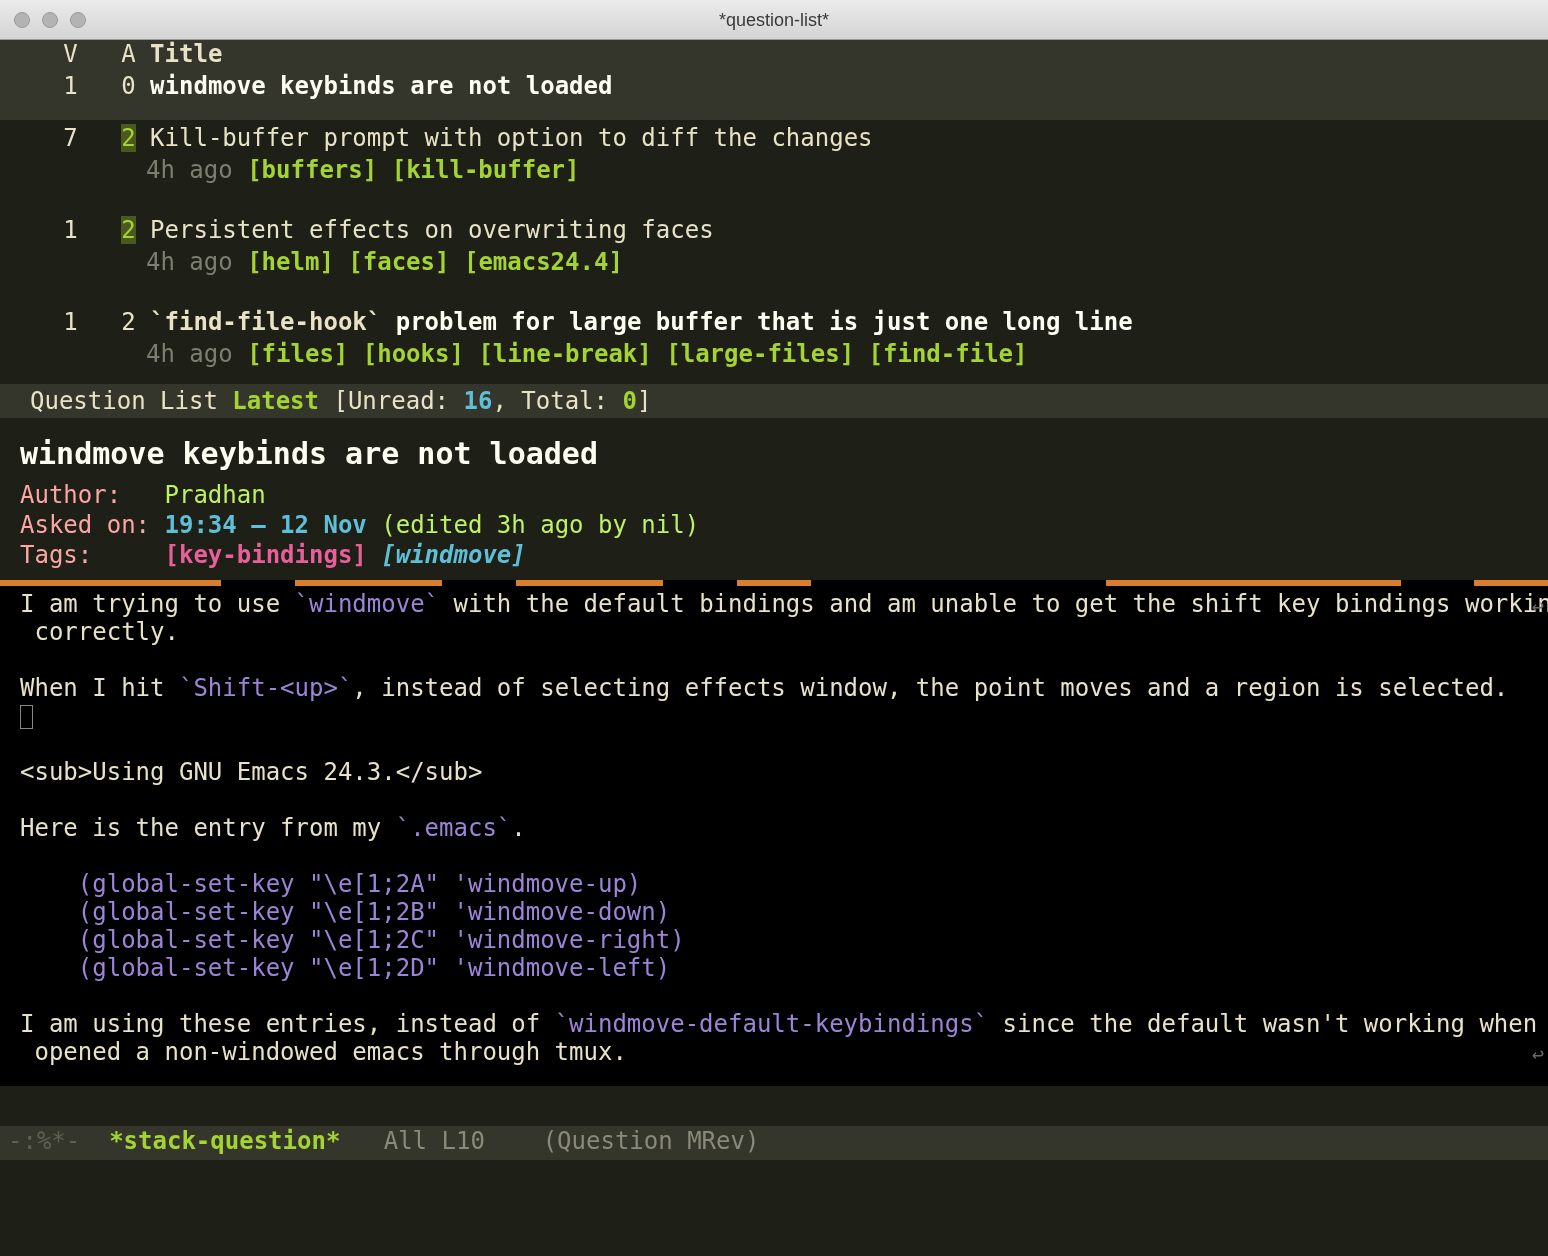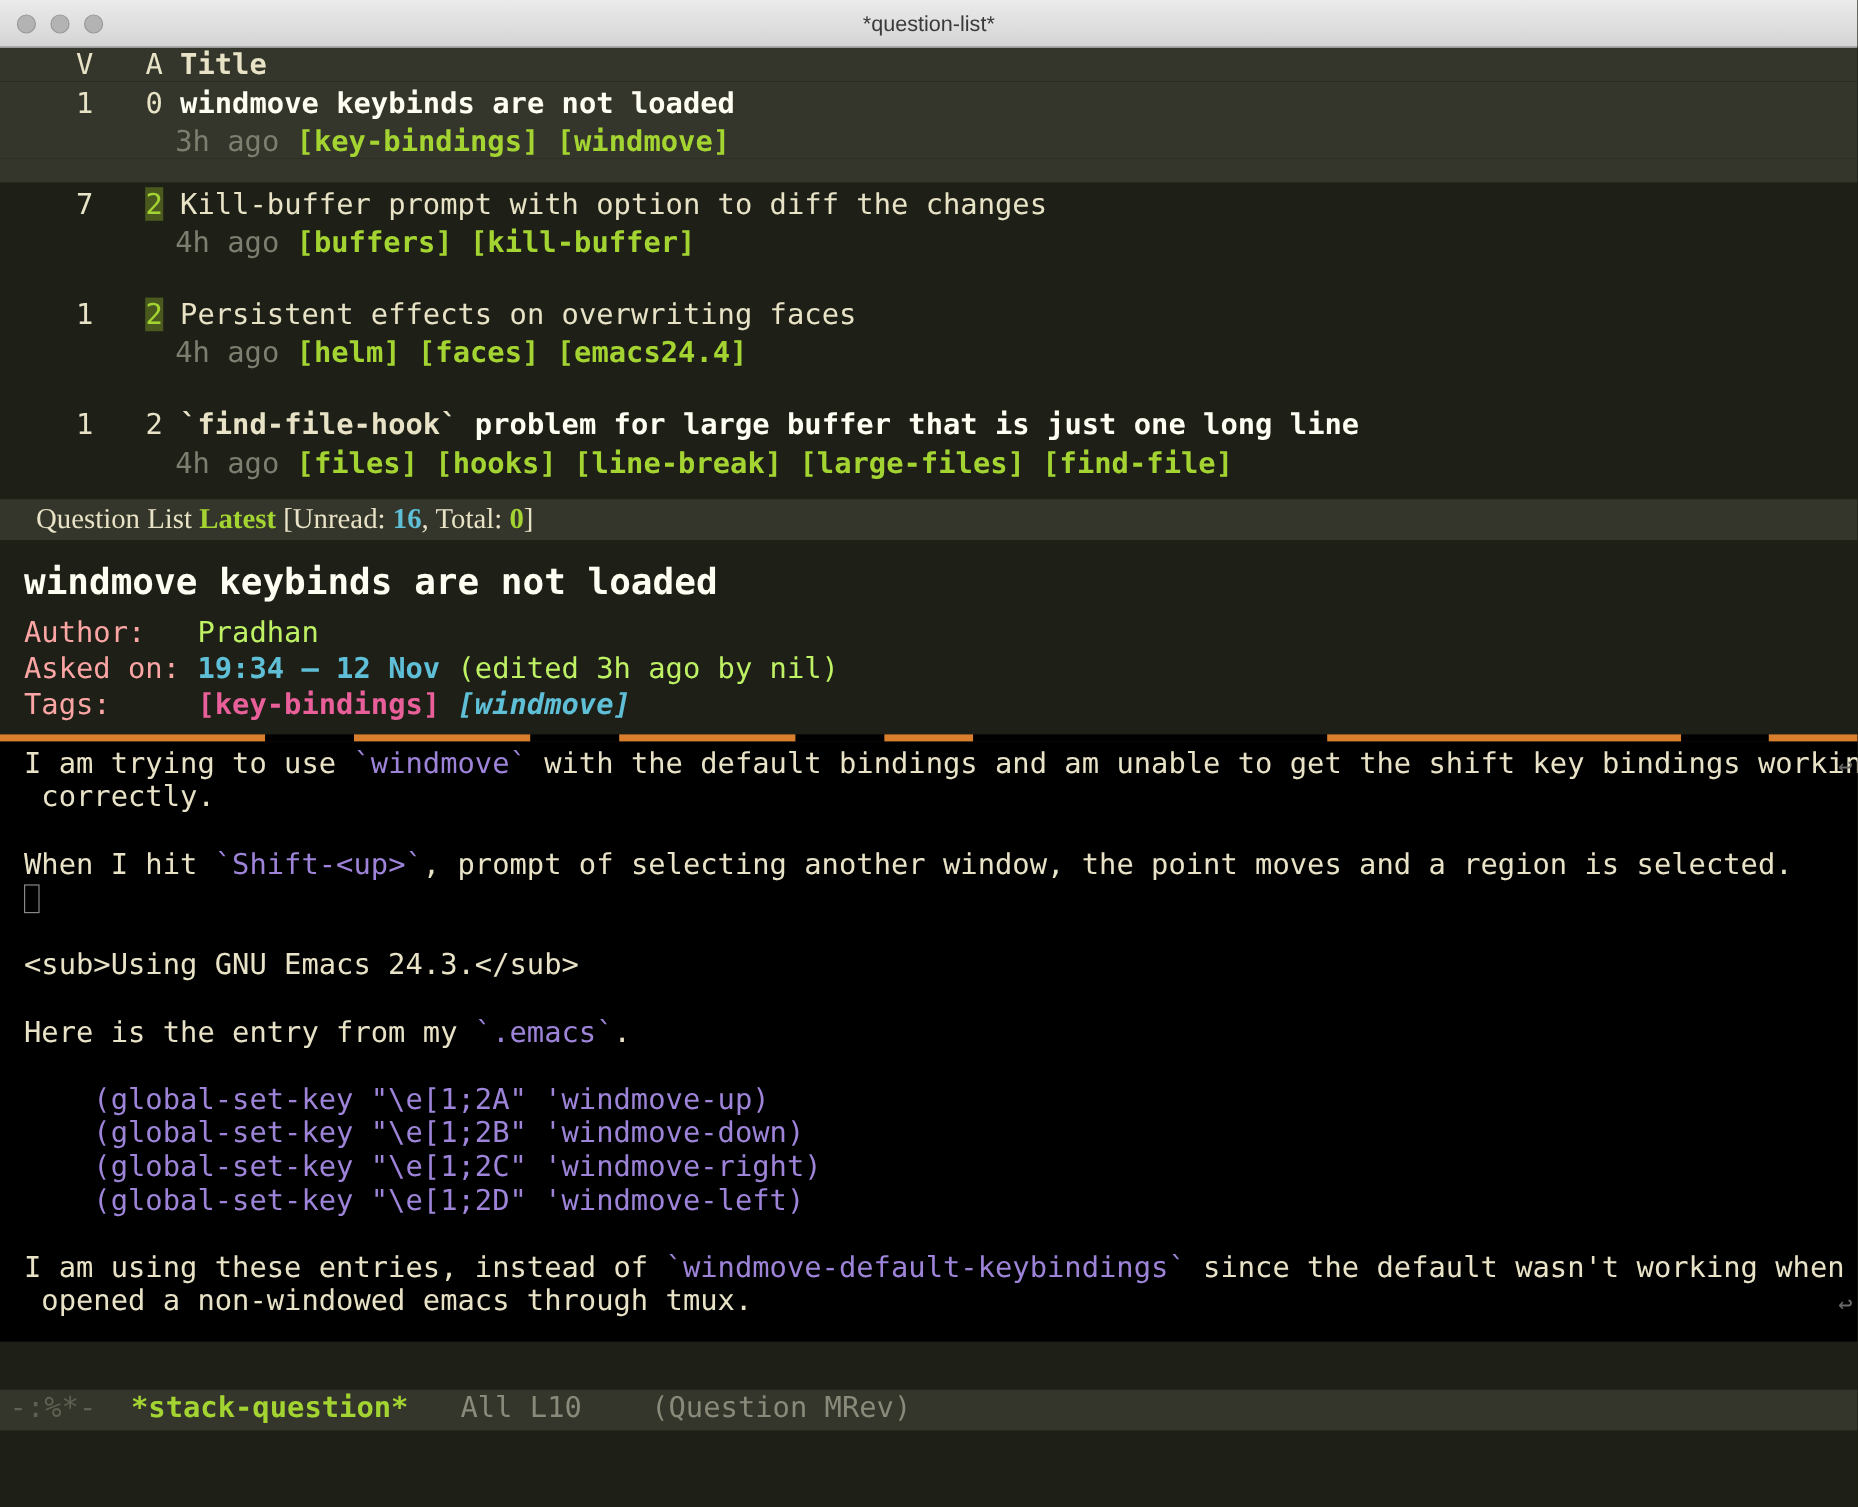--- a/index.html
+++ b/index.html
@@ -65,21 +65,20 @@
   .time { color: #7d7e70; }
   .tag { color: #a4d431; font-weight: bold; }
   .gap { height: 28px; }
   
   .status1 {
     background: #34362b;
     height: 34px;
     padding: 3px 20px 0 30px;
     white-space: pre;
     color: #e8e3c6;
-    font-family: Liberation Serif, serif;
   }
   .status1 .latest { color: #a4d431; font-weight: bold; }
   .status1 .unread-n { color: #5fbfd6; font-weight: bold; }
   .status1 .total-n { color: #a4d431; font-weight: bold; }
   
   .detail-head {
     background: #1e2017;
     padding: 18px 20px 4px 20px;
   }
   .detail-title {
@@ -147,21 +146,20 @@
     <div class="light"></div>
   </div>
   <div class="mac-title">*question-list*</div>
 </div>
 
 <div class="header-row">   <span>V</span>   <span>A</span> <span class="bold">Title</span></div>
 
 <div class="qlist">
 
   <div class="q selected">   <span class="num">1</span>   <span class="num">0</span> <span class="title-bold">windmove keybinds are not loaded</span></div>
-  <div class="q selected meta-line"><span class="time">3h ago</span> <span class="tag">[<span>key-bindings</span>]</span> <span class="tag">[<span>windmove</span>]</span></div>
   <div class="q selected" style="height:20px"></div>
 
   <div class="q">   <span class="num">7</span>   <span class="ans-green">2</span> <span class="title-norm">Kill-buffer prompt with option to diff the changes</span></div>
   <div class="q meta-line"><span class="time">4h ago</span> <span class="tag">[<span>buffers</span>]</span> <span class="tag">[<span>kill-buffer</span>]</span></div>
   <div class="gap"></div>
 
   <div class="q">   <span class="num">1</span>   <span class="ans-green">2</span> <span class="title-norm">Persistent effects on overwriting faces</span></div>
   <div class="q meta-line"><span class="time">4h ago</span> <span class="tag">[<span>helm</span>]</span> <span class="tag">[<span>faces</span>]</span> <span class="tag">[<span>emacs24.4</span>]</span></div>
   <div class="gap"></div>
 
@@ -192,21 +190,21 @@
     <div class="seg-b" style="flex:1"></div>
   <div class="seg-o" style="flex:1"></div>
 </div>
 
 <div class="body">
   <span class="wrap-arrow" style="right:4px; top:6px;">↩</span>
 
   <div class="body-line"><span>I am trying to use </span><span class="code-kw">`windmove`</span><span> with the default bindings and am unable to get the shift key bindings working</span></div>
   <div class="body-line"><span> correctly.</span></div>
   <div class="body-line"></div>
-  <div class="body-line"><span>When I hit </span><span class="code-kw">`Shift-&lt;up&gt;`</span><span>, prompt of selecting another window, the point moves and a region is selected.</span></div>
+  <div class="body-line"><span>When I hit </span><span class="code-kw">`Shift-&lt;up&gt;`</span><span>, instead of selecting effects window, the point moves and a region is selected.</span></div>
   <div class="body-line"><span class="cursor-box"></span></div>
   <div class="body-line"></div>
   <div class="body-line">&lt;sub&gt;Using GNU Emacs 24.3.&lt;/sub&gt;</div>
   <div class="body-line"></div>
   <div class="body-line"><span>Here is the entry from my </span><span class="code-kw">`.emacs`</span><span>.</span></div>
   <div class="body-line"></div>
   <div class="body-line code-kw">    (global-set-key "\e[1;2A" 'windmove-up)</div>
   <div class="body-line code-kw">    (global-set-key "\e[1;2B" 'windmove-down)</div>
   <div class="body-line code-kw">    (global-set-key "\e[1;2C" 'windmove-right)</div>
   <div class="body-line code-kw">    (global-set-key "\e[1;2D" 'windmove-left)</div>

